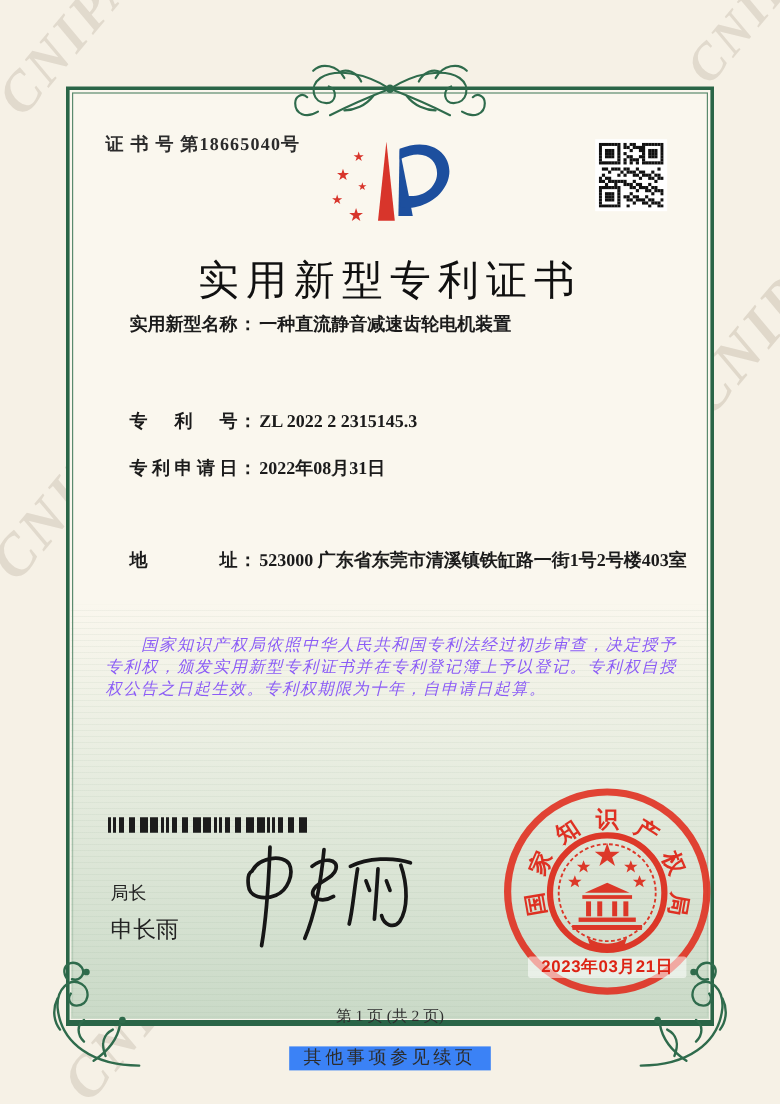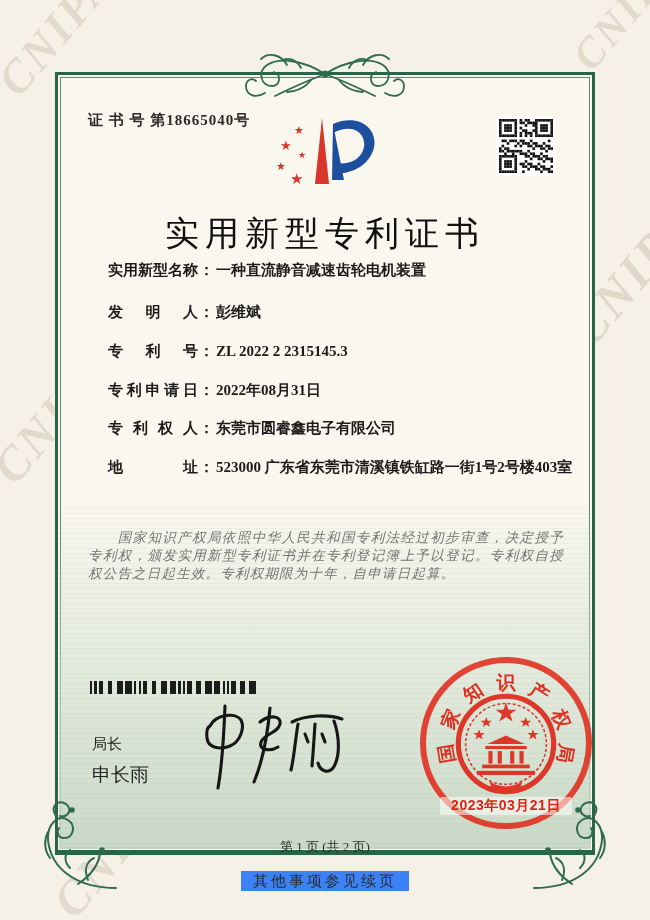--- a/index.html
+++ b/index.html
@@ -40,21 +40,21 @@
     text-align:center; font-size:34px; font-weight:normal; letter-spacing:6px; color:#101010;margin-top:14px;
   }
   .row{position:absolute; left:88px; width:480px; z-index:4; font-size:15px; font-weight:600; white-space:nowrap; color:#1b1b1b;}
   .row .lbl{display:inline-block; width:90px; text-align:justify; text-align-last:justify; vertical-align:bottom;margin-left:20px;}
   .row .colon{display:inline-block; margin:0 2px 0 1px;}
   .row .pair2{position:absolute; left:264px; top:0;}
   .row .lbl2{display:inline-block; width:86px; text-align:justify; text-align-last:justify; vertical-align:bottom;}
   .para{
     position:absolute; left:88px; width:476px; z-index:4;
     font-size:13.5px; line-height:18px; letter-spacing:1.2px;
-    font-style:italic; color:#737373; text-indent:2.2em; text-align:justify;
+    font-style:italic; color:#8b5cf6; text-indent:2.2em; text-align:justify;
   }
   .barcode{position:absolute; left:90px; top:681px; z-index:4;}
   .signoff-title{position:absolute; left:92px; top:735px; z-index:4; font-size:15px; font-family:"Liberation Sans","DejaVu Sans",sans-serif; color:#232323;}
   .signoff-name{position:absolute; left:92px; top:762px; z-index:4; font-size:19px; font-family:"Liberation Sans","DejaVu Sans",sans-serif; color:#232323;}
   .signature{position:absolute; left:194px; top:700px; z-index:5;}
   .seal{
     position:absolute; left:420px; top:657px; width:172px; height:172px; z-index:6;
     border:6px solid rgba(224,43,28,0.88); border-radius:50%; box-sizing:border-box;
   }
   .seal .ring-char{
@@ -371,31 +371,25 @@
       <text x="0" y="58" font-size="11" fill="#d8352b">★</text>
       <text x="14" y="72" font-size="15" fill="#d8352b">★</text>
     </svg>
   </div>
 
   <div class="title">实用新型专利证书</div>
 
   <div class="row" style="top:261px">
     <span class="lbl">实用新型名称</span><span class="colon">：</span><span class="val">一种直流静音减速齿轮电机装置</span>
   </div>
-  <div class="row" style="top:303px">
-    <span class="lbl">发明人</span><span class="colon">：</span><span class="val">彭维斌</span>
-  </div>
   <div class="row" style="top:342px">
     <span class="lbl">专利号</span><span class="colon">：</span><span class="val">ZL 2022 2 2315145.3</span>
   </div>
   <div class="row" style="top:381px">
     <span class="lbl">专利申请日</span><span class="colon">：</span><span class="val">2022年08月31日</span>
-  </div>
-  <div class="row" style="top:419px">
-    <span class="lbl">专利权人</span><span class="colon">：</span><span class="val">东莞市圆睿鑫电子有限公司</span>
   </div>
   <div class="row" style="top:458px">
     <span class="lbl">地址</span><span class="colon">：</span><span class="val">523000 广东省东莞市清溪镇铁缸路一街1号2号楼403室</span>
   </div>
 
   <div class="para" style="top:529px">国家知识产权局依照中华人民共和国专利法经过初步审查，决定授予专利权，颁发实用新型专利证书并在专利登记簿上予以登记。专利权自授权公告之日起生效。专利权期限为十年，自申请日起算。</div>
 
   <div class="barcode">
     <svg id="bar-svg" width="168" height="13" viewBox="0 0 168 13" shape-rendering="crispEdges">
         <rect x="0.00" y="0" width="2.21" height="13" fill="#1c1c1c"></rect>

